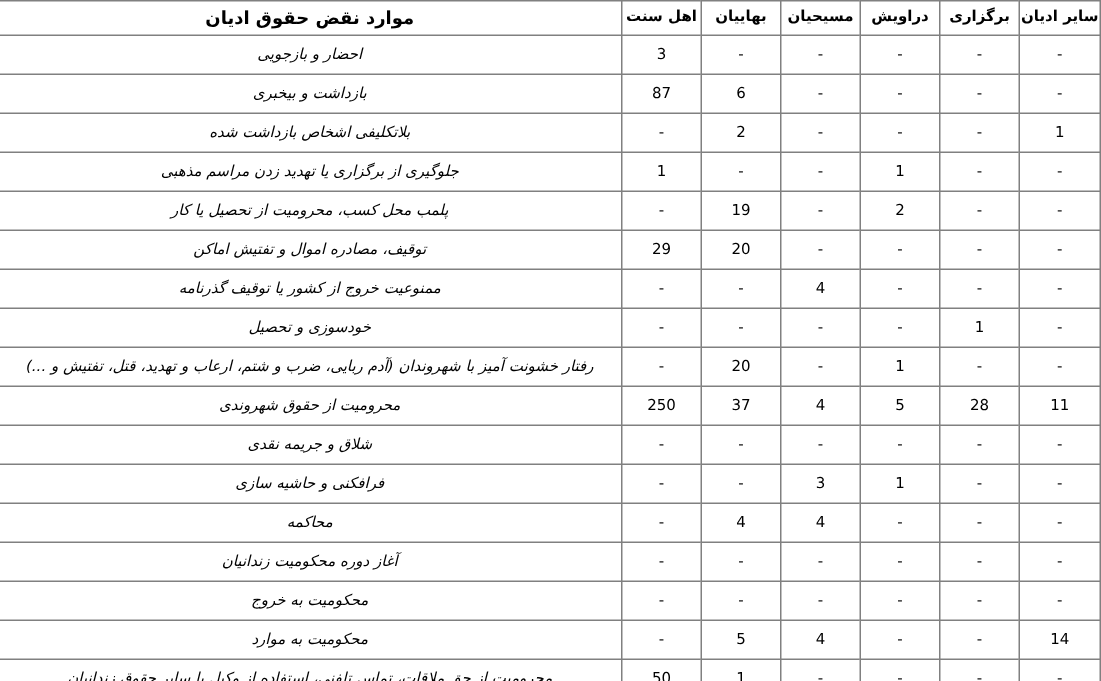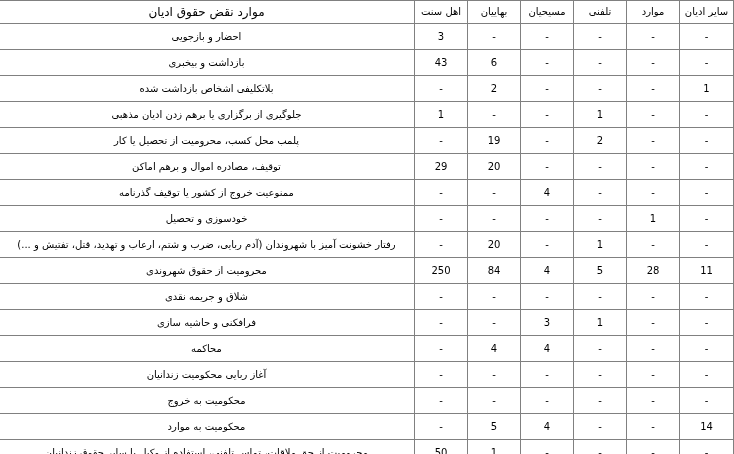--- a/index.html
+++ b/index.html
@@ -26,37 +26,38 @@
     text-align: center;
     vertical-align: middle;
     font-size: 10px;
     color: #000000;
     background: #ffffff;
     line-height: 1.2;
   }
   thead th {
     background: #8064a2;
     color: #ffffff;
-    font-weight: normal;
+    font-weight: bold;
     font-size: 11px;
     height: 22px;
     border: 1px solid #6f5494;
   }
   thead th.cat-head {
     font-size: 12px;
   }
   tbody tr {
     height: 26px;
   }
   td.label-cell {
     text-align: center;
     font-size: 10.5px;
     padding: 0 4px;
     white-space: nowrap;
     overflow: hidden;
+    font-style: italic;
   }
   td.num-cell {
     font-size: 11px;
   }
   
   col.c-label { width: 416px; }
   col.c-num   { width: 53px; }
   col.c-num-wide { width: 54px; }
 </style>
 </head>
@@ -68,22 +69,22 @@
       <col class="c-num">
       <col class="c-num">
       <col class="c-num">
       <col class="c-num">
       <col class="c-num">
       <col class="c-label">
   </colgroup>
   <thead>
     <tr>
       <th class="col-head">سایر ادیان</th>
-      <th class="col-head">موارد</th>
-      <th class="col-head">تلفنی</th>
+      <th class="col-head">برگزاری</th>
+      <th class="col-head">دراویش</th>
       <th class="col-head">مسیحیان</th>
       <th class="col-head">بهاییان</th>
       <th class="col-head">اهل سنت</th>
       <th class="cat-head">موارد نقض حقوق ادیان</th>
     </tr>
   </thead>
   <tbody>
     <tr>
       <td class="num-cell">-</td>
       <td class="num-cell">-</td>
@@ -92,58 +93,58 @@
       <td class="num-cell">-</td>
       <td class="num-cell">3</td>
       <td class="label-cell">احضار و بازجویی</td>
     </tr>
     <tr>
       <td class="num-cell">-</td>
       <td class="num-cell">-</td>
       <td class="num-cell">-</td>
       <td class="num-cell">-</td>
       <td class="num-cell">6</td>
-      <td class="num-cell">43</td>
+      <td class="num-cell">87</td>
       <td class="label-cell">بازداشت و بیخبری</td>
     </tr>
     <tr>
       <td class="num-cell">1</td>
       <td class="num-cell">-</td>
       <td class="num-cell">-</td>
       <td class="num-cell">-</td>
       <td class="num-cell">2</td>
       <td class="num-cell">-</td>
       <td class="label-cell">بلاتکلیفی اشخاص بازداشت شده</td>
     </tr>
     <tr>
       <td class="num-cell">-</td>
       <td class="num-cell">-</td>
       <td class="num-cell">1</td>
       <td class="num-cell">-</td>
       <td class="num-cell">-</td>
       <td class="num-cell">1</td>
-      <td class="label-cell">جلوگیری از برگزاری یا برهم زدن ادیان مذهبی</td>
+      <td class="label-cell">جلوگیری از برگزاری یا تهدید زدن مراسم مذهبی</td>
     </tr>
     <tr>
       <td class="num-cell">-</td>
       <td class="num-cell">-</td>
       <td class="num-cell">2</td>
       <td class="num-cell">-</td>
       <td class="num-cell">19</td>
       <td class="num-cell">-</td>
       <td class="label-cell">پلمب محل کسب، محرومیت از تحصیل یا کار</td>
     </tr>
     <tr>
       <td class="num-cell">-</td>
       <td class="num-cell">-</td>
       <td class="num-cell">-</td>
       <td class="num-cell">-</td>
       <td class="num-cell">20</td>
       <td class="num-cell">29</td>
-      <td class="label-cell">توقیف، مصادره اموال و برهم اماکن</td>
+      <td class="label-cell">توقیف، مصادره اموال و تفتیش اماکن</td>
     </tr>
     <tr>
       <td class="num-cell">-</td>
       <td class="num-cell">-</td>
       <td class="num-cell">-</td>
       <td class="num-cell">4</td>
       <td class="num-cell">-</td>
       <td class="num-cell">-</td>
       <td class="label-cell">ممنوعیت خروج از کشور یا توقیف گذرنامه</td>
     </tr>
@@ -163,21 +164,21 @@
       <td class="num-cell">-</td>
       <td class="num-cell">20</td>
       <td class="num-cell">-</td>
       <td class="label-cell">رفتار خشونت آمیز با شهروندان (آدم ربایی، ضرب و شتم، ارعاب و تهدید، قتل، تفتیش و ...)</td>
     </tr>
     <tr>
       <td class="num-cell">11</td>
       <td class="num-cell">28</td>
       <td class="num-cell">5</td>
       <td class="num-cell">4</td>
-      <td class="num-cell">84</td>
+      <td class="num-cell">37</td>
       <td class="num-cell">250</td>
       <td class="label-cell">محرومیت از حقوق شهروندی</td>
     </tr>
     <tr>
       <td class="num-cell">-</td>
       <td class="num-cell">-</td>
       <td class="num-cell">-</td>
       <td class="num-cell">-</td>
       <td class="num-cell">-</td>
       <td class="num-cell">-</td>
@@ -201,21 +202,21 @@
       <td class="num-cell">-</td>
       <td class="label-cell">محاکمه</td>
     </tr>
     <tr>
       <td class="num-cell">-</td>
       <td class="num-cell">-</td>
       <td class="num-cell">-</td>
       <td class="num-cell">-</td>
       <td class="num-cell">-</td>
       <td class="num-cell">-</td>
-      <td class="label-cell">آغاز ربایی محکومیت زندانیان</td>
+      <td class="label-cell">آغاز دوره محکومیت زندانیان</td>
     </tr>
     <tr>
       <td class="num-cell">-</td>
       <td class="num-cell">-</td>
       <td class="num-cell">-</td>
       <td class="num-cell">-</td>
       <td class="num-cell">-</td>
       <td class="num-cell">-</td>
       <td class="label-cell">محکومیت به خروج</td>
     </tr>

